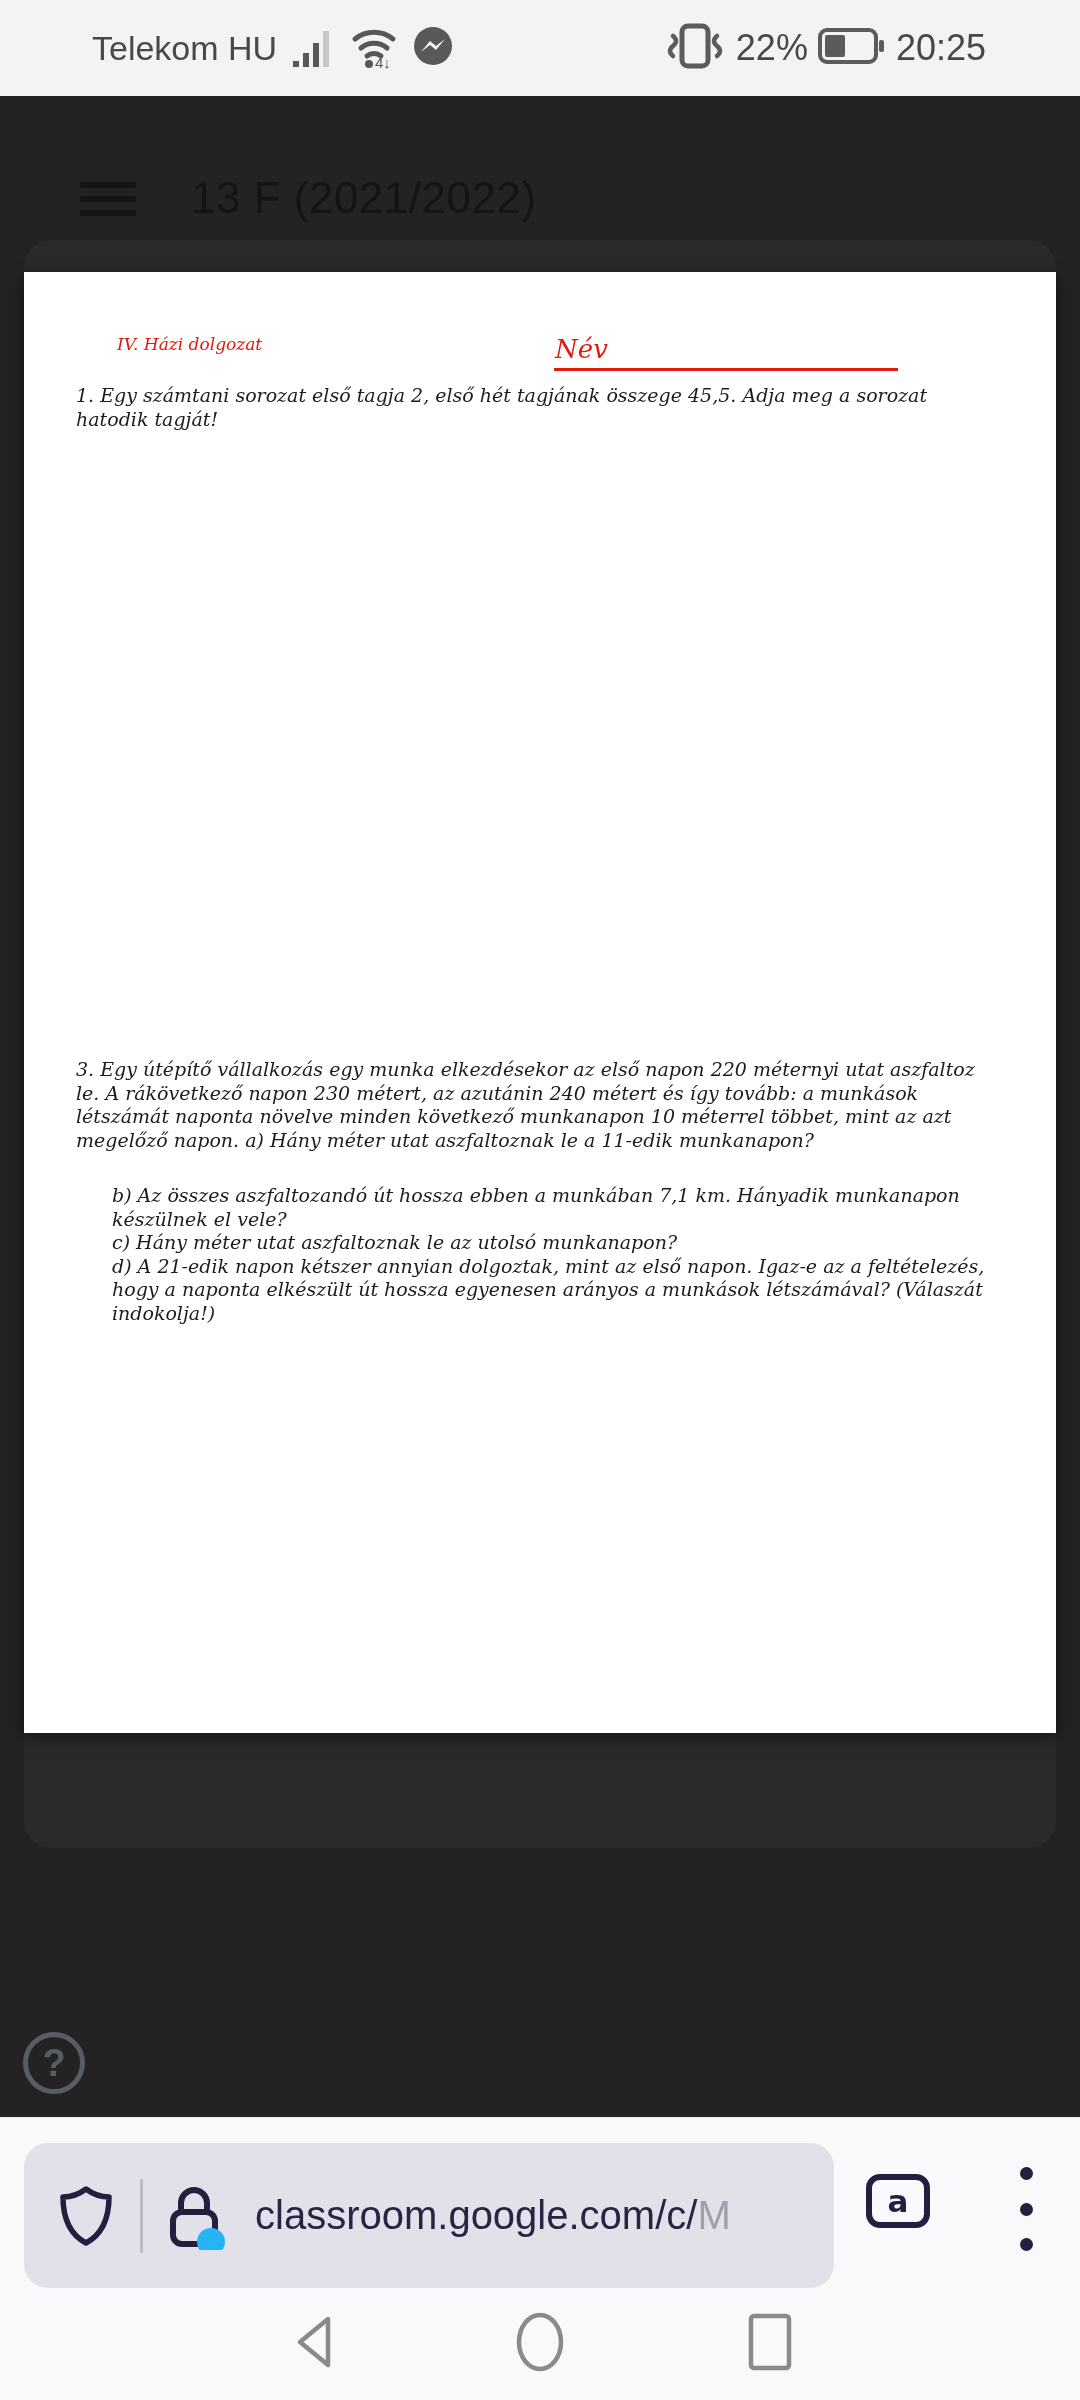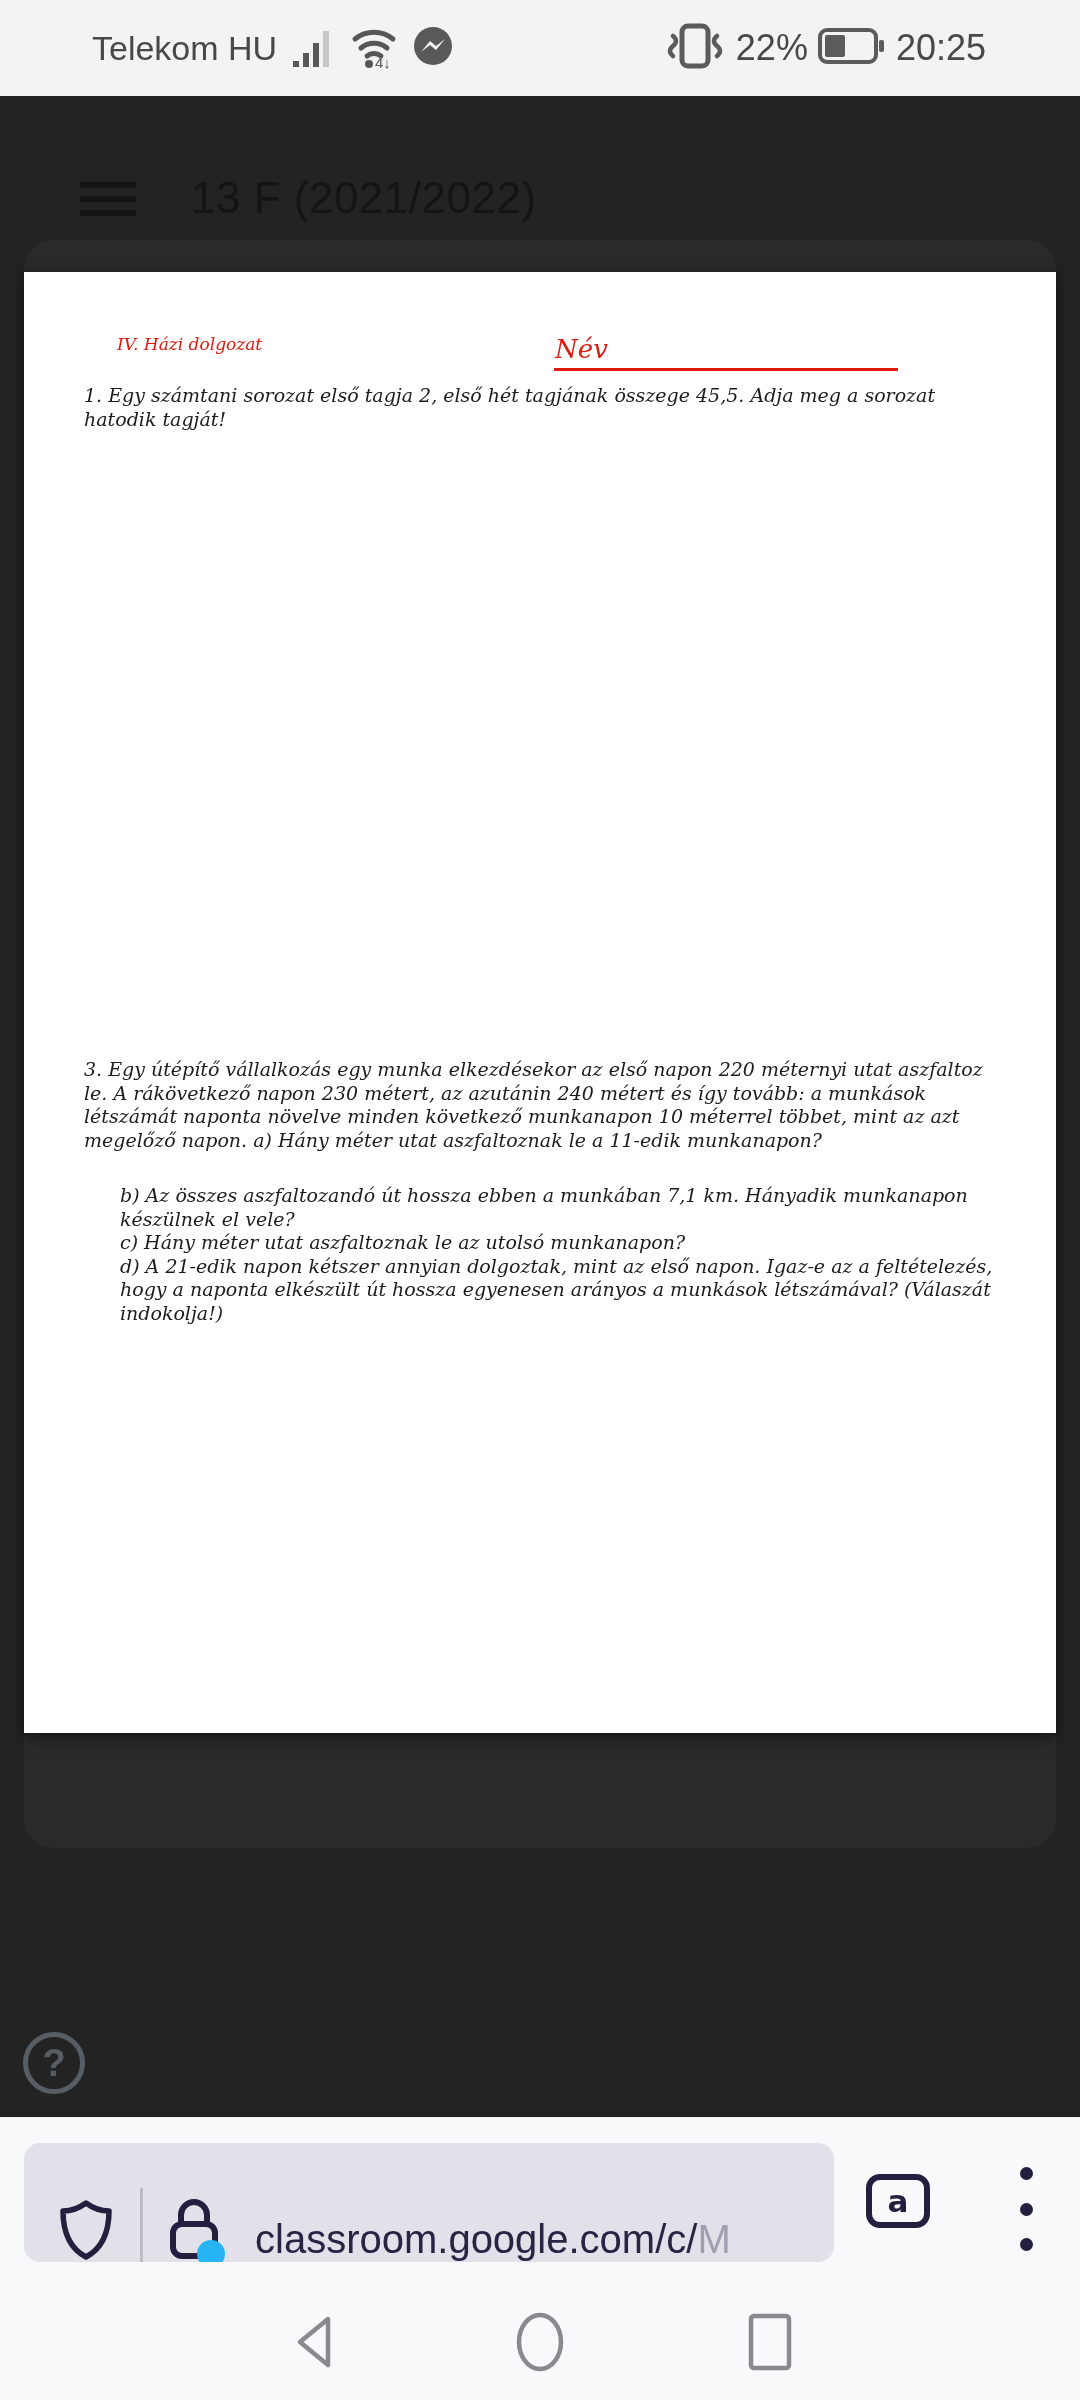--- a/index.html
+++ b/index.html
@@ -18,32 +18,32 @@
   
   .hamburger{position:absolute;left:80px;top:182px;width:56px;height:36px;}
   .hamburger div{height:6px;background:#141414;border-radius:1px;margin-bottom:8px;}
   .app-title{position:absolute;left:191px;top:173px;font-size:44px;color:#141414;letter-spacing:.5px;}
   
   .attach-card{position:absolute;left:24px;top:240px;width:1032px;height:1608px;background:#2a2a2b;border-radius:28px;}
   .doc-page{position:absolute;left:24px;top:272px;width:1032px;height:1461px;background:#ffffff;box-shadow:0 4px 14px rgba(0,0,0,.55);}
   .doc-title{position:absolute;left:93px;top:62px;font-family:"DejaVu Serif",serif;font-style:italic;font-size:17px;color:#e01a0e;}
   .doc-name{position:absolute;left:495px;top:62px;font-family:"DejaVu Serif",serif;font-style:italic;font-size:26px;color:#e01a0e;margin-left:36px;}
   .doc-underline{position:absolute;left:530px;top:96px;width:344px;height:3px;background:#e01a0e;}
-  .doc-par{position:absolute;left:60px;width:920px;font-family:"DejaVu Serif",serif;font-style:italic;
+  .doc-par{position:absolute;left:52px;width:920px;font-family:"DejaVu Serif",serif;font-style:italic;
     font-size:19px;line-height:23.5px;color:#1c1c1c;white-space:pre-line;}
   .p1{top:112px;} .p2{top:456px;} .p3{top:786px;} .pbcd{top:912px;margin-left:36px;}
   
   .comment-label{position:absolute;left:112px;top:1752px;font-size:38px;color:#0f1d36;}
   
   .help-btn{position:absolute;left:23px;top:2032px;width:52px;height:52px;border:5px solid #575d64;border-radius:50%;
     display:flex;align-items:center;justify-content:center;font-size:38px;font-weight:bold;color:#575d64;}
   
   .browser-bar{position:absolute;left:0;top:2117px;width:1080px;height:283px;background:#f8f9fb;border-top:1px solid rgba(0,0,0,.05);}
-  .url-pill{position:absolute;left:24px;top:25px;width:810px;height:119px;background:#e2e0e8;border-radius:16px;
-    display:flex;align-items:flex-end;}
+  .url-pill{position:absolute;left:24px;top:25px;width:810px;height:145px;background:#e2e0e8;border-radius:24px;
+    display:flex;align-items:center;}
   .pill-divider{width:3px;height:74px;background:#bcbac3;margin:0 22px 0 24px;}
   .url-text{font-size:40px;color:#2a2444;white-space:nowrap;overflow:hidden;margin-left:28px;}
   .url-fade{color:#a19eb0;}
   .tab-btn{position:absolute;left:866px;top:56px;width:52px;height:42px;border:6px solid #241e3f;border-radius:14px;
     display:flex;align-items:center;justify-content:center;}
   .tab-letter{font-family:"DejaVu Sans",sans-serif;font-size:31px;font-weight:600;color:#241e3f;line-height:1;}
   .menu-btn{position:absolute;left:1020px;top:49px;width:14px;height:84px;display:flex;flex-direction:column;justify-content:space-between;}
   .menu-btn div{width:13px;height:13px;border-radius:50%;background:#241e3f;}
   
   .nav-icon{position:absolute;}

